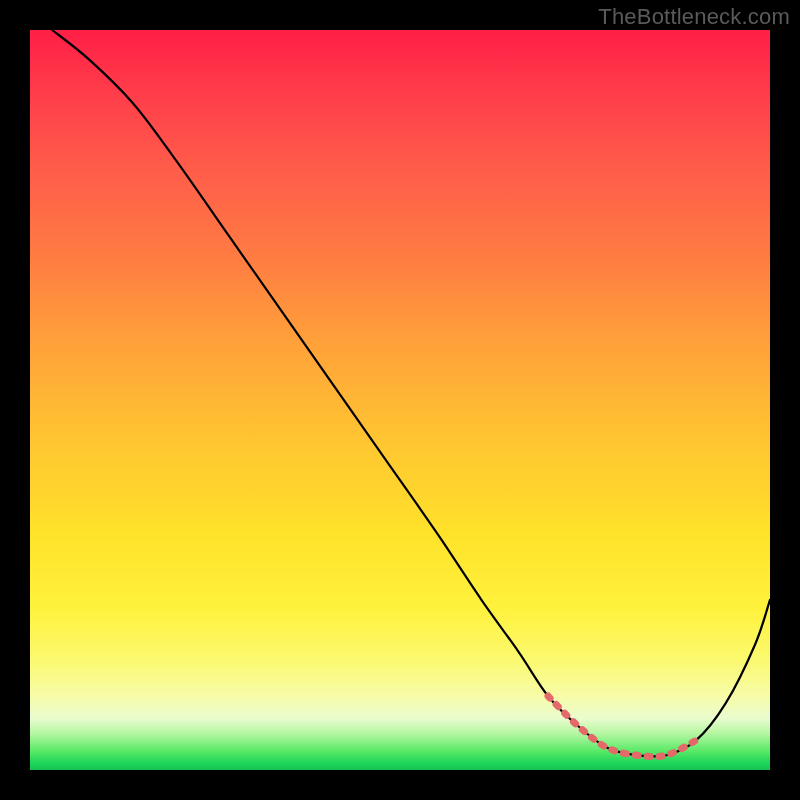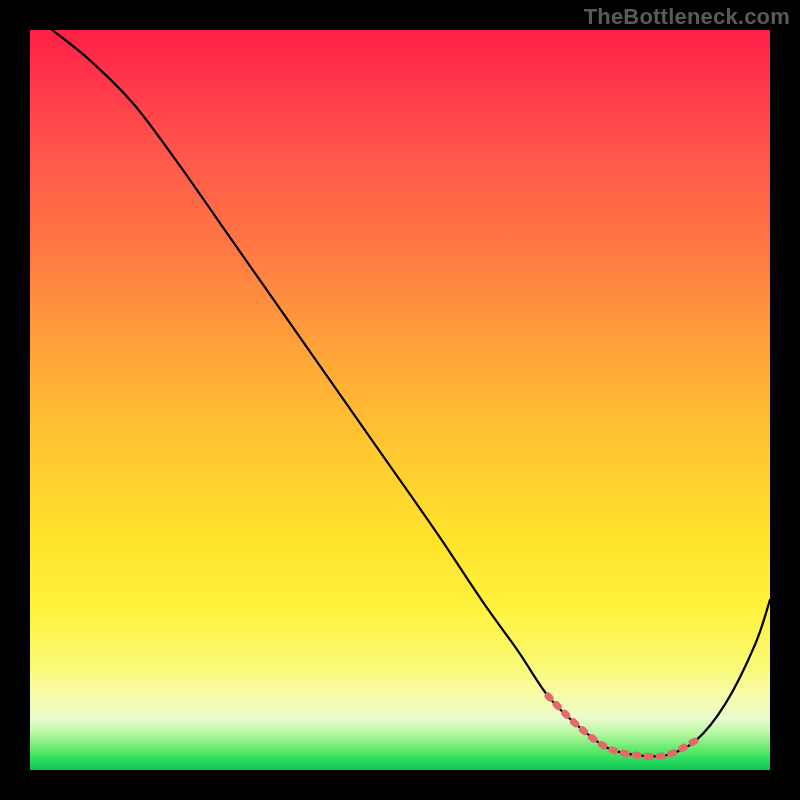--- a/index.html
+++ b/index.html
@@ -16,21 +16,21 @@
     width: 800px;
     height: 800px;
     background: #000;
   }
   .watermark {
     position: absolute;
     top: 4px;
     right: 10px;
     color: #5a5a5a;
     font-size: 22px;
-    font-weight: 700;
+    font-weight: 400;
     letter-spacing: 0.2px;
     z-index: 5;
   }
   .plot {
     position: absolute;
     left: 30px;
     top: 30px;
     width: 740px;
     height: 740px;
     

